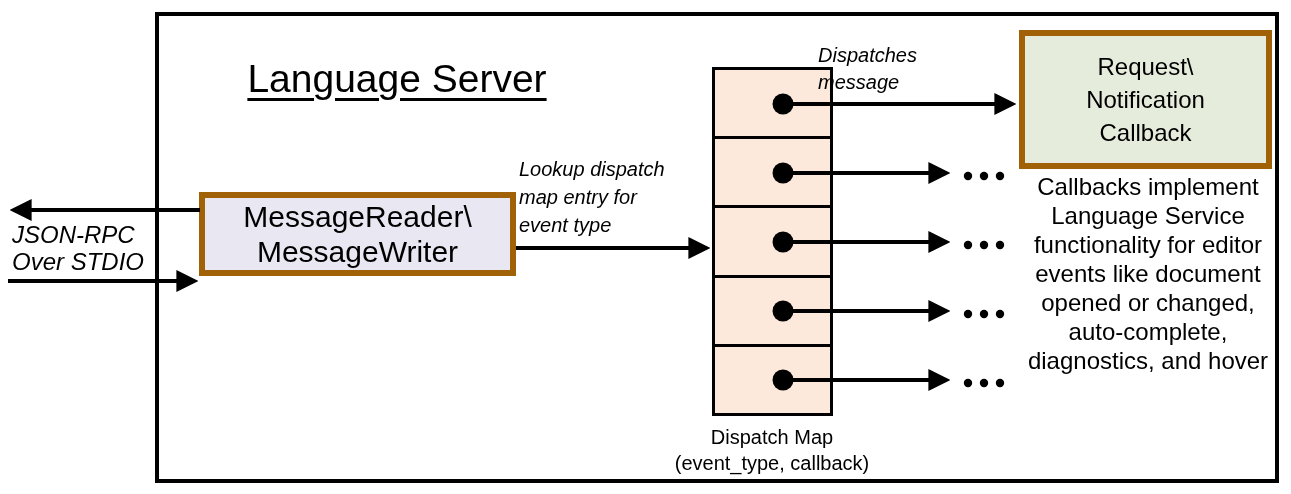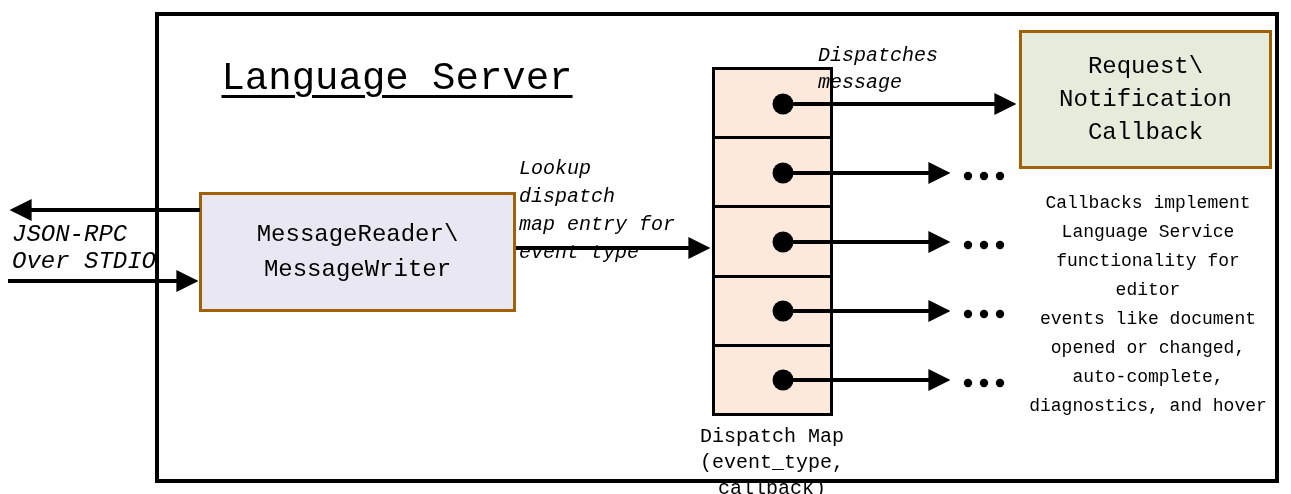--- a/index.html
+++ b/index.html
@@ -1,21 +1,21 @@
 <!DOCTYPE html>
 <html style="--reader-fill: #e9e7f1; --map-fill: #fce9dc; --callback-fill: #e6ecdb; --line: #000000;"><head>
 <meta charset="utf-8">
 <style>
   html, body { margin: 0; padding: 0; background: #fff; }
   .canvas {
     position: relative;
     width: 1291px;
     height: 494px;
     background: #fff;
-    font-family: Liberation Mono, monospace;
+    font-family: Liberation Sans, sans-serif;
     color: #000;
     overflow: hidden;
   }
   .abs { position: absolute; box-sizing: border-box; }
 
   .outer-box {
     left: 155px; top: 12px; width: 1124px; height: 471px;
     border: 4px solid #000;
     background: #fff;
   }
@@ -25,32 +25,32 @@
     font-size: 39px;
     text-align: center;
     text-decoration: underline;
     text-decoration-thickness: 3px;
     text-underline-offset: 6px;
     white-space: pre-line;
     z-index: 10;
   }
 
   .node-box {
-    border: 3px solid #a16207;
+    border: 6px solid #a16207;
     display: flex;
     align-items: center;
     justify-content: center;
     text-align: center;
     white-space: pre-line;
     z-index: 4;
   }
   .reader-box {
-    left: 199px; top: 192px; width: 317px; height: 120px;
+    left: 199px; top: 192px; width: 317px; height: 84px;
     background: var(--reader-fill, #e9e7f1);
-    font-size: 24px;
+    font-size: 30px;
     line-height: 35px;
   }
   .callback-box {
     left: 1019px; top: 30px; width: 253px; height: 139px;
     background: var(--callback-fill, #e6ecdb);
     font-size: 24px;
     line-height: 33px;
   }
 
   .dispatch-map {
@@ -71,22 +71,22 @@
   }
   .reader-caption {
     left: 188px; top: 308px; width: 364px;
     font-size: 20px; line-height: 28px;
   }
   .map-caption {
     left: 652px; top: 424px; width: 240px;
     font-size: 20px; line-height: 26px; text-align: center;
   }
   .callbacks-note {
-    left: 1022px; top: 189px; width: 252px;
-    font-size: 18px; line-height: 29px;
+    left: 1022px; top: 172px; width: 252px;
+    font-size: 24px; line-height: 29px;
   }
   .italic-label {
     font-style: italic;
     text-align: left;
     white-space: pre-line;
     z-index: 10;
   }
   .stdio-label   { left: 12px;  top: 221px; width: 158px; font-size: 24px; line-height: 27px; }
   .lookup-label  { left: 519px; top: 155px; width: 174px; font-size: 20px; line-height: 28px; }
   .dispatch-label{ left: 818px; top: 42px;  width: 152px; font-size: 20px; line-height: 27px; }

